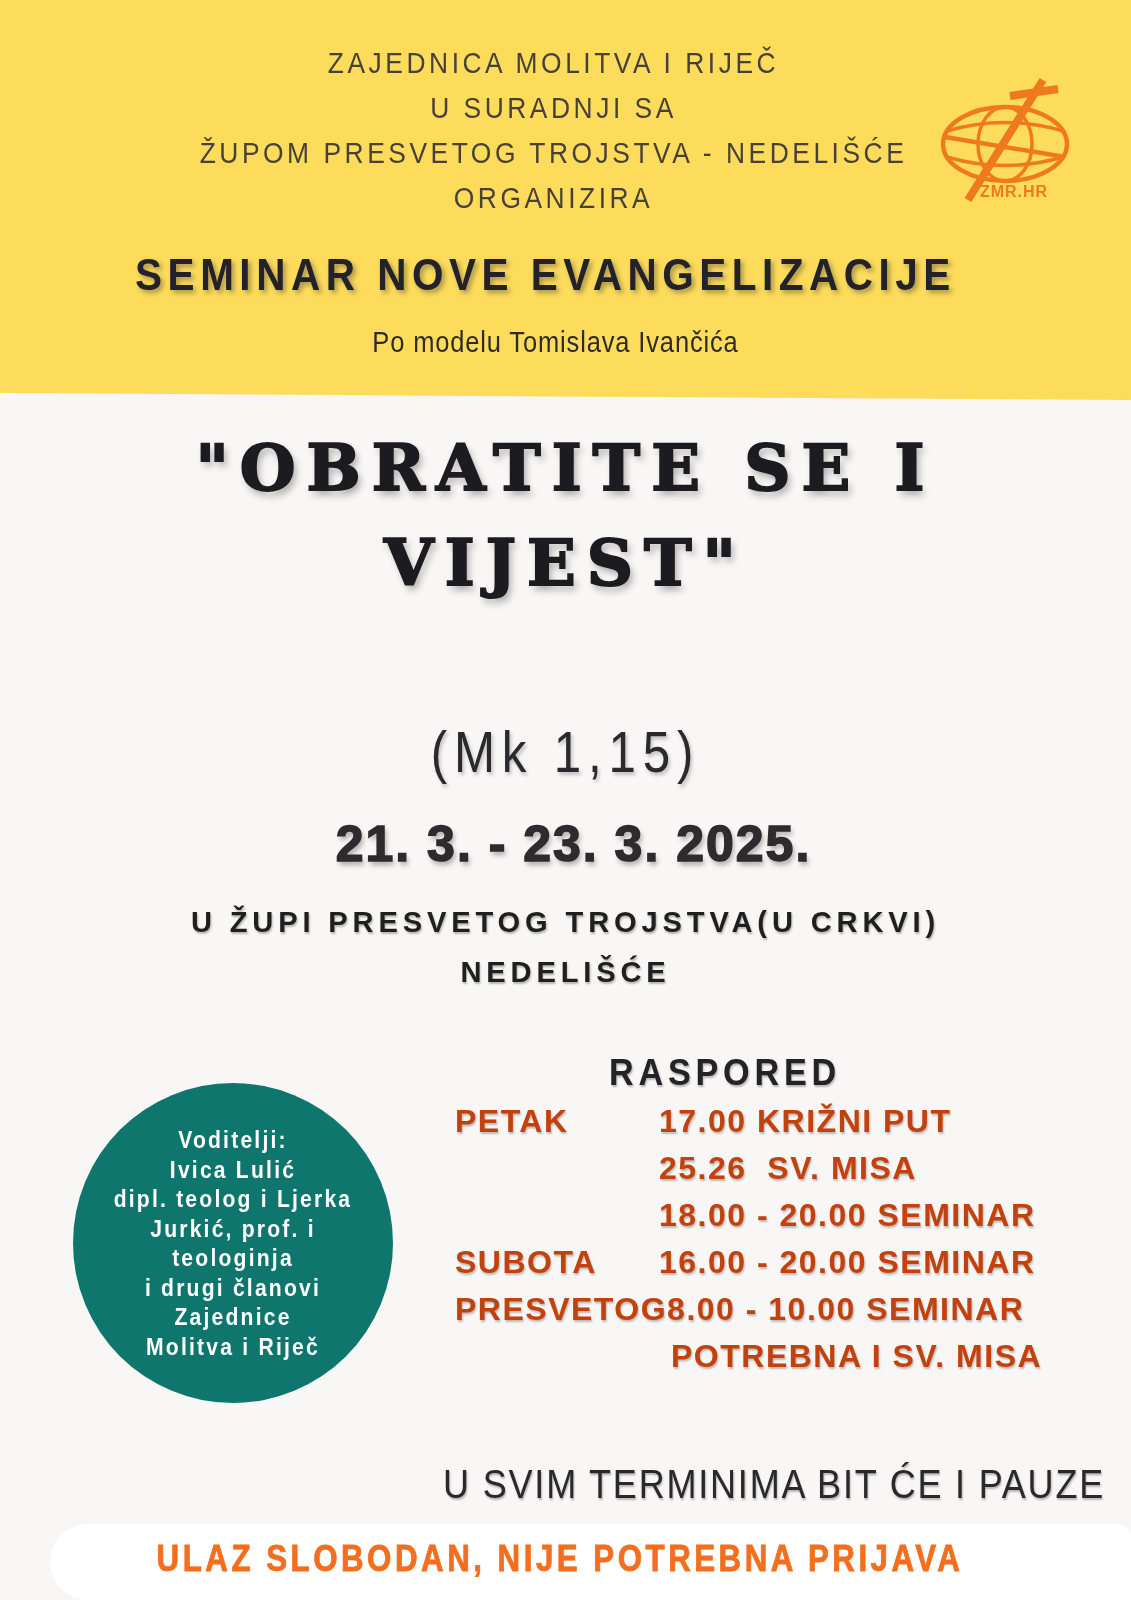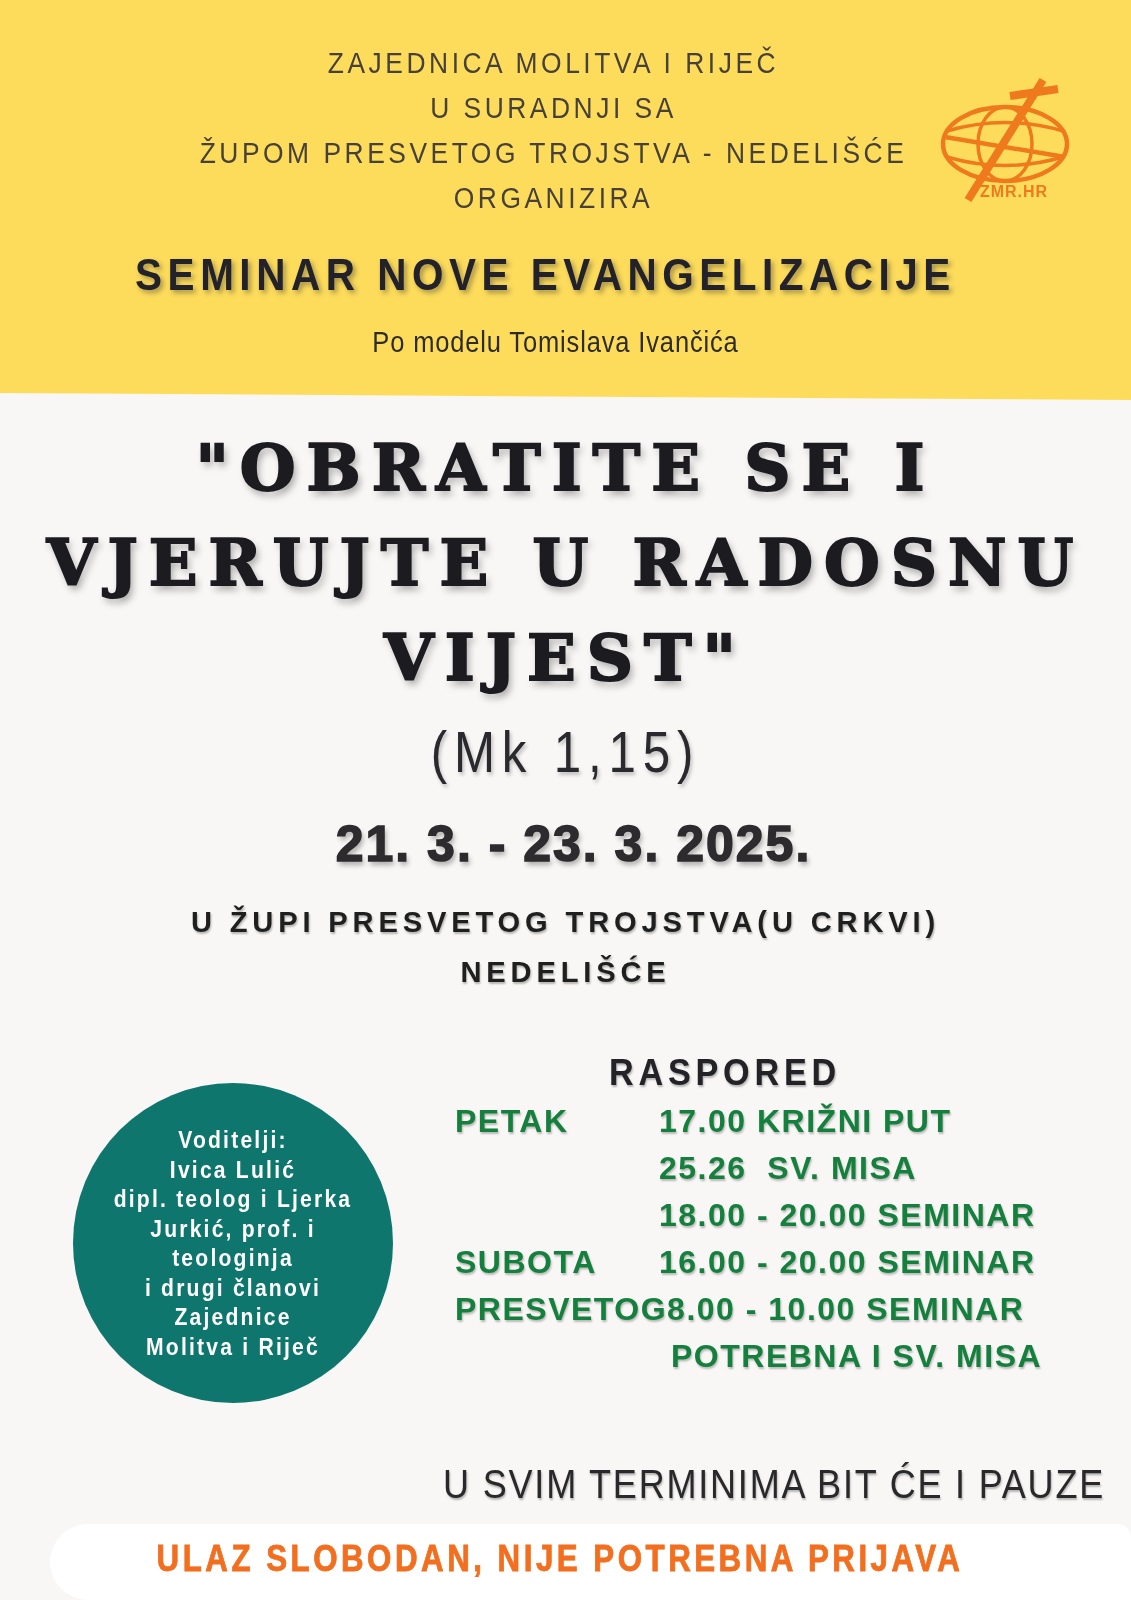--- a/index.html
+++ b/index.html
@@ -64,21 +64,21 @@
   .loc1{top:905px;} .loc2{top:955px;}
   
   .rasp-title{
     position:absolute; left:455px; top:1052px; width:540px;
     text-align:center; color:#232227; font-weight:800;
     font-size:36px; letter-spacing:5px; transform:scaleX(0.95);
     text-shadow:1px 2px 2px rgba(30,30,30,0.3);
   }
   .sched{
     position:absolute; left:455px; top:1098px; width:660px;
-    color:#15803d; font-weight:700; font-size:32px; letter-spacing:1.5px;
+    color:#c2410c; font-weight:700; font-size:32px; letter-spacing:1.5px;
     line-height:47px; text-shadow:1px 2px 2px rgba(30,30,30,0.28);
   }
   .sched-row{display:flex;}
   .sched-row .day{flex:0 0 204px; white-space:pre;}
   .sched-row .entry{white-space:pre;}
   .sched-row .entry.indent{margin-left:12px;}
   
   .circle{
     position:absolute; left:73px; top:1083px; width:320px; height:320px;
     background:#0f766e; border-radius:50%;
@@ -133,21 +133,20 @@
       <line x1="98" y1="38" x2="146" y2="31" stroke-width="8"></line>
     </g>
     <text x="102" y="139" text-anchor="middle" font-size="16" font-weight="bold" letter-spacing="1" fill="#EF7A1E">ZMR.HR</text>
   </svg>
 
   <div class="seminar-title">SEMINAR NOVE EVANGELIZACIJE</div>
   <div class="subtitle">Po modelu Tomislava Ivančića</div>
 
   <div class="quote">
     <div>"OBRATITE SE I</div>
-    <div>VJERUJTE U RADOSNU</div>
     <div>VIJEST"</div>
   </div>
   <div class="verse">(Mk 1,15)</div>
 
   <div class="dates">21. 3. - 23. 3. 2025.</div>
   <div class="loc1">U ŽUPI PRESVETOG TROJSTVA(U CRKVI)</div>
   <div class="loc2">NEDELIŠĆE</div>
 
   <div class="rasp-title">RASPORED</div>
   <div class="sched">

